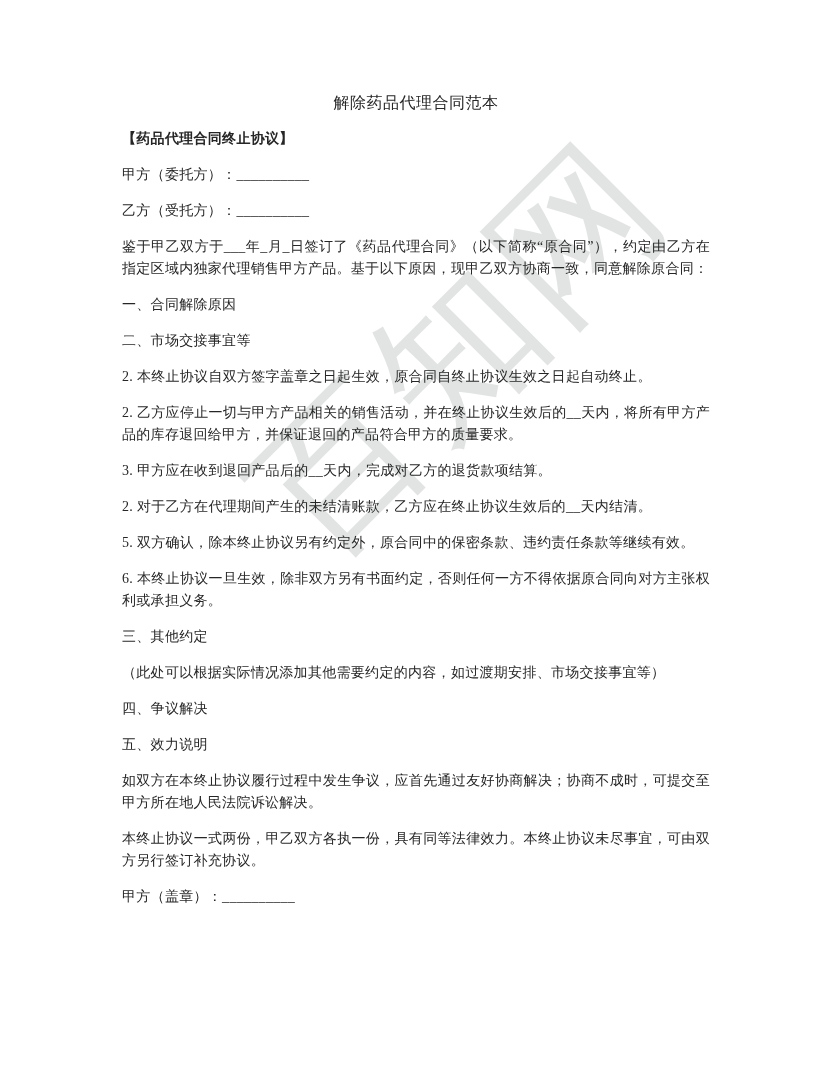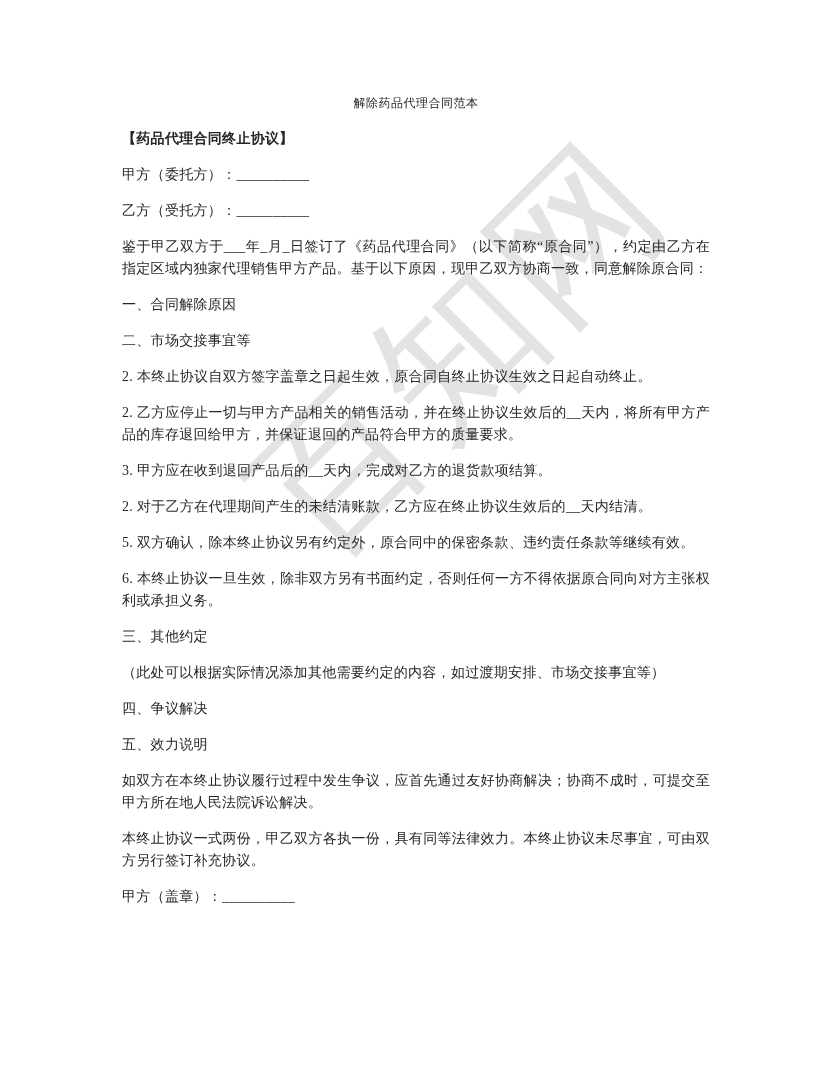--- a/index.html
+++ b/index.html
@@ -34,21 +34,21 @@
     z-index: 0;
   }
   .content {
     position: relative;
     z-index: 1;
     padding: 92px 120px 0 122px;
     box-sizing: border-box;
   }
   .doc-title {
     margin: 0 0 14px 0;
-    font-size: 12px;
+    font-size: 16px;
     font-weight: 400;
     line-height: 22px;
     text-align: center;
     letter-spacing: 0.5px;
   }
   .para {
     margin: 0 0 14px 0;
     font-size: 14px;
     line-height: 22px;
     text-align: justify;

